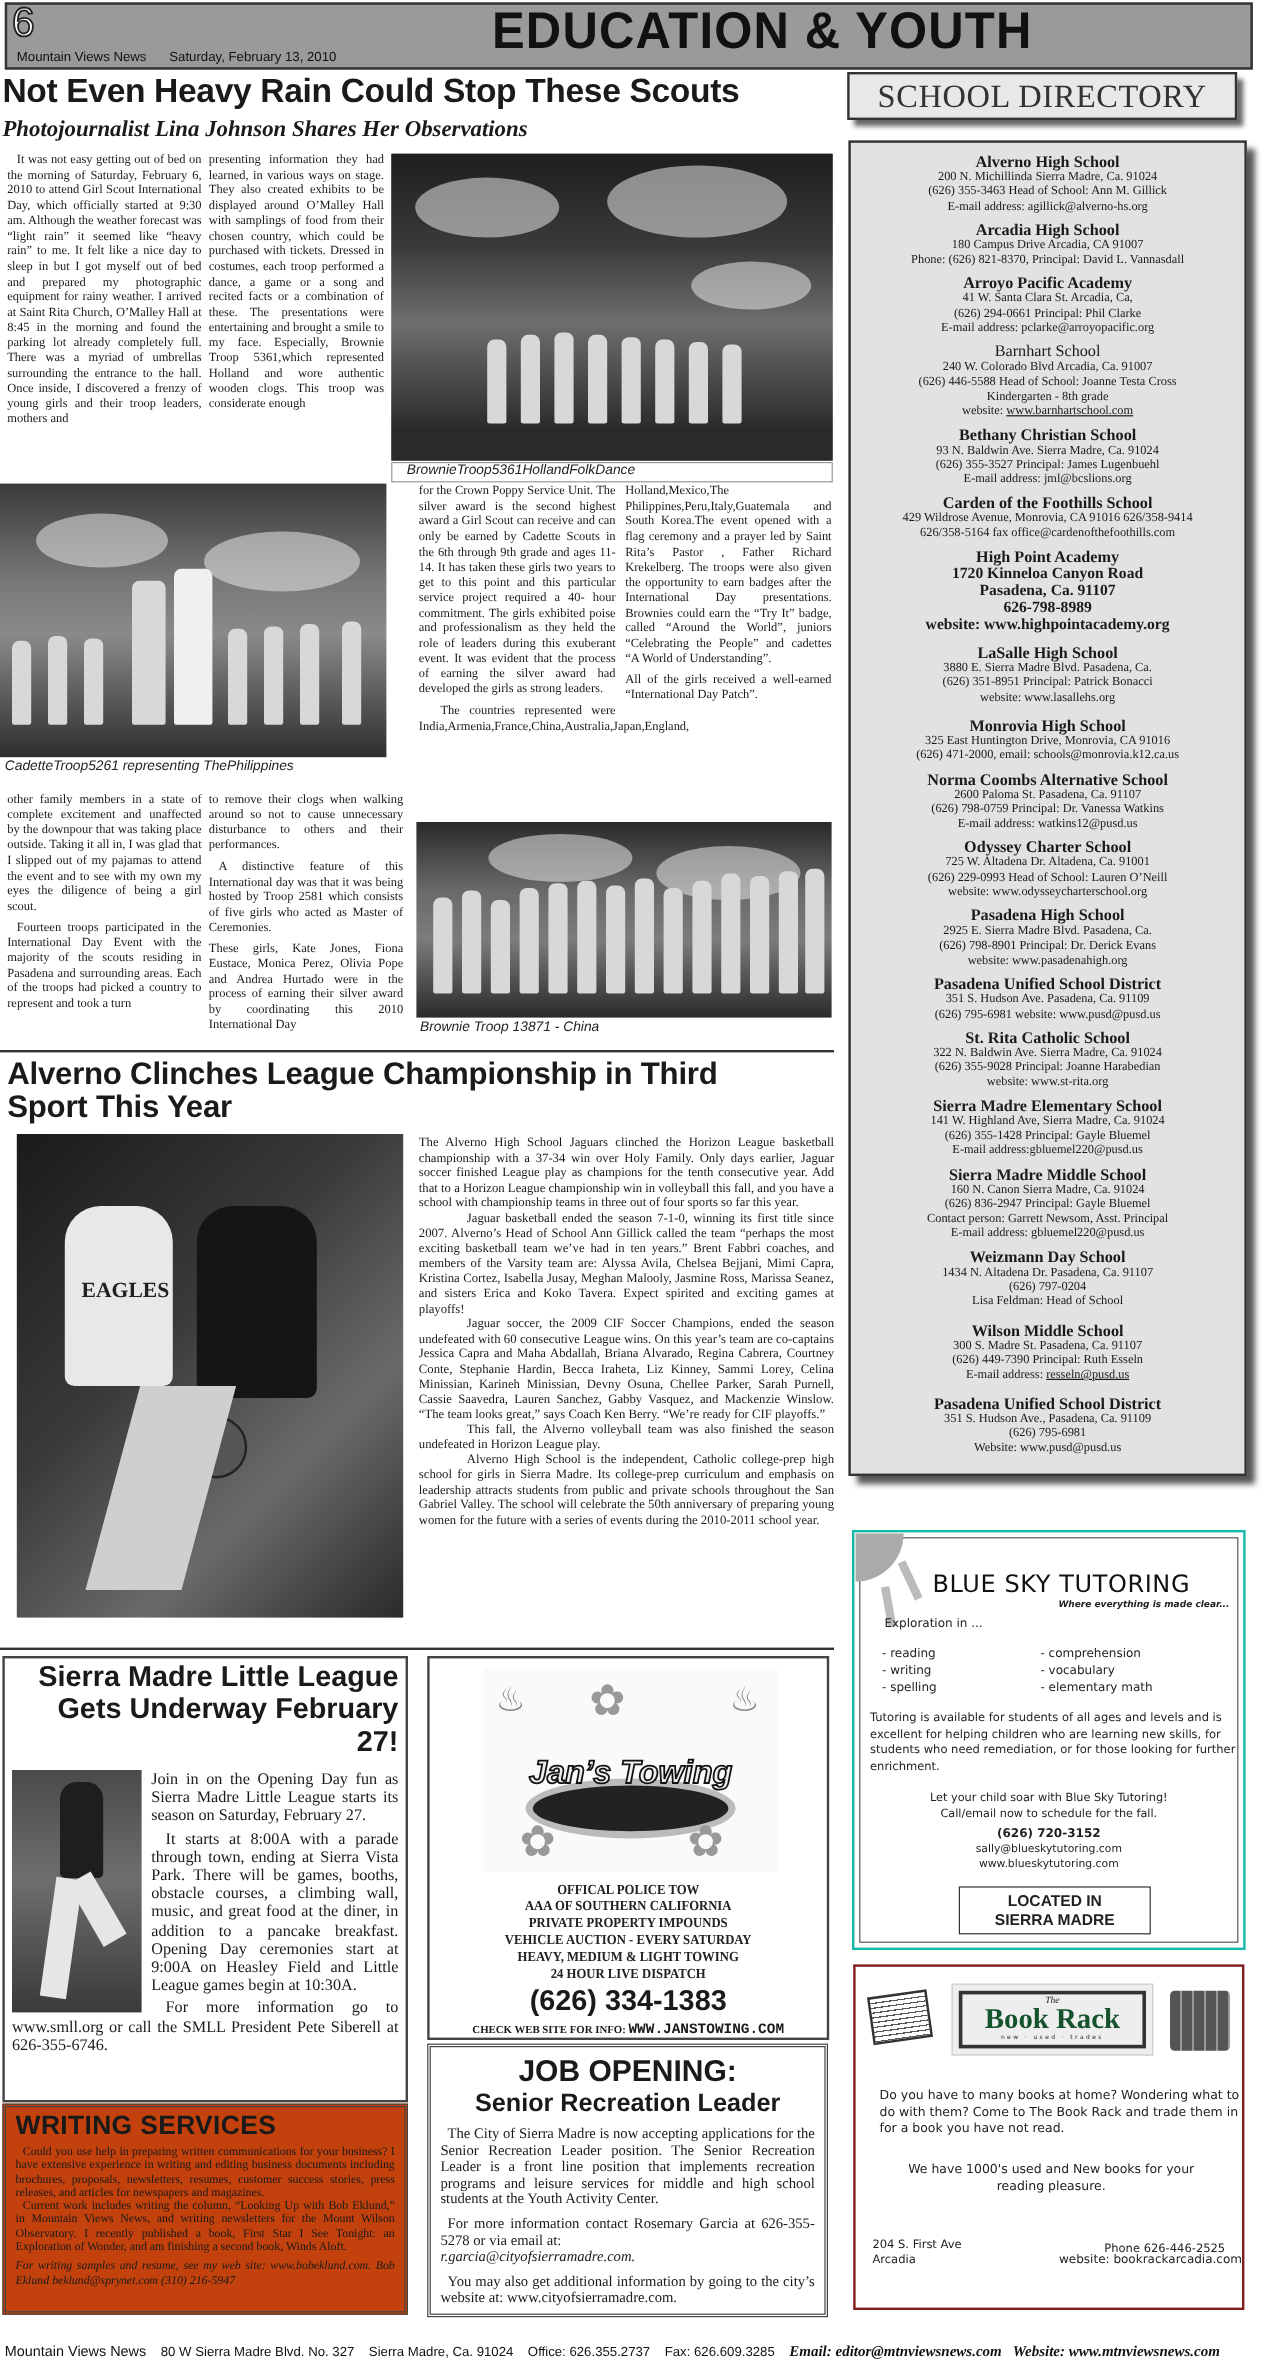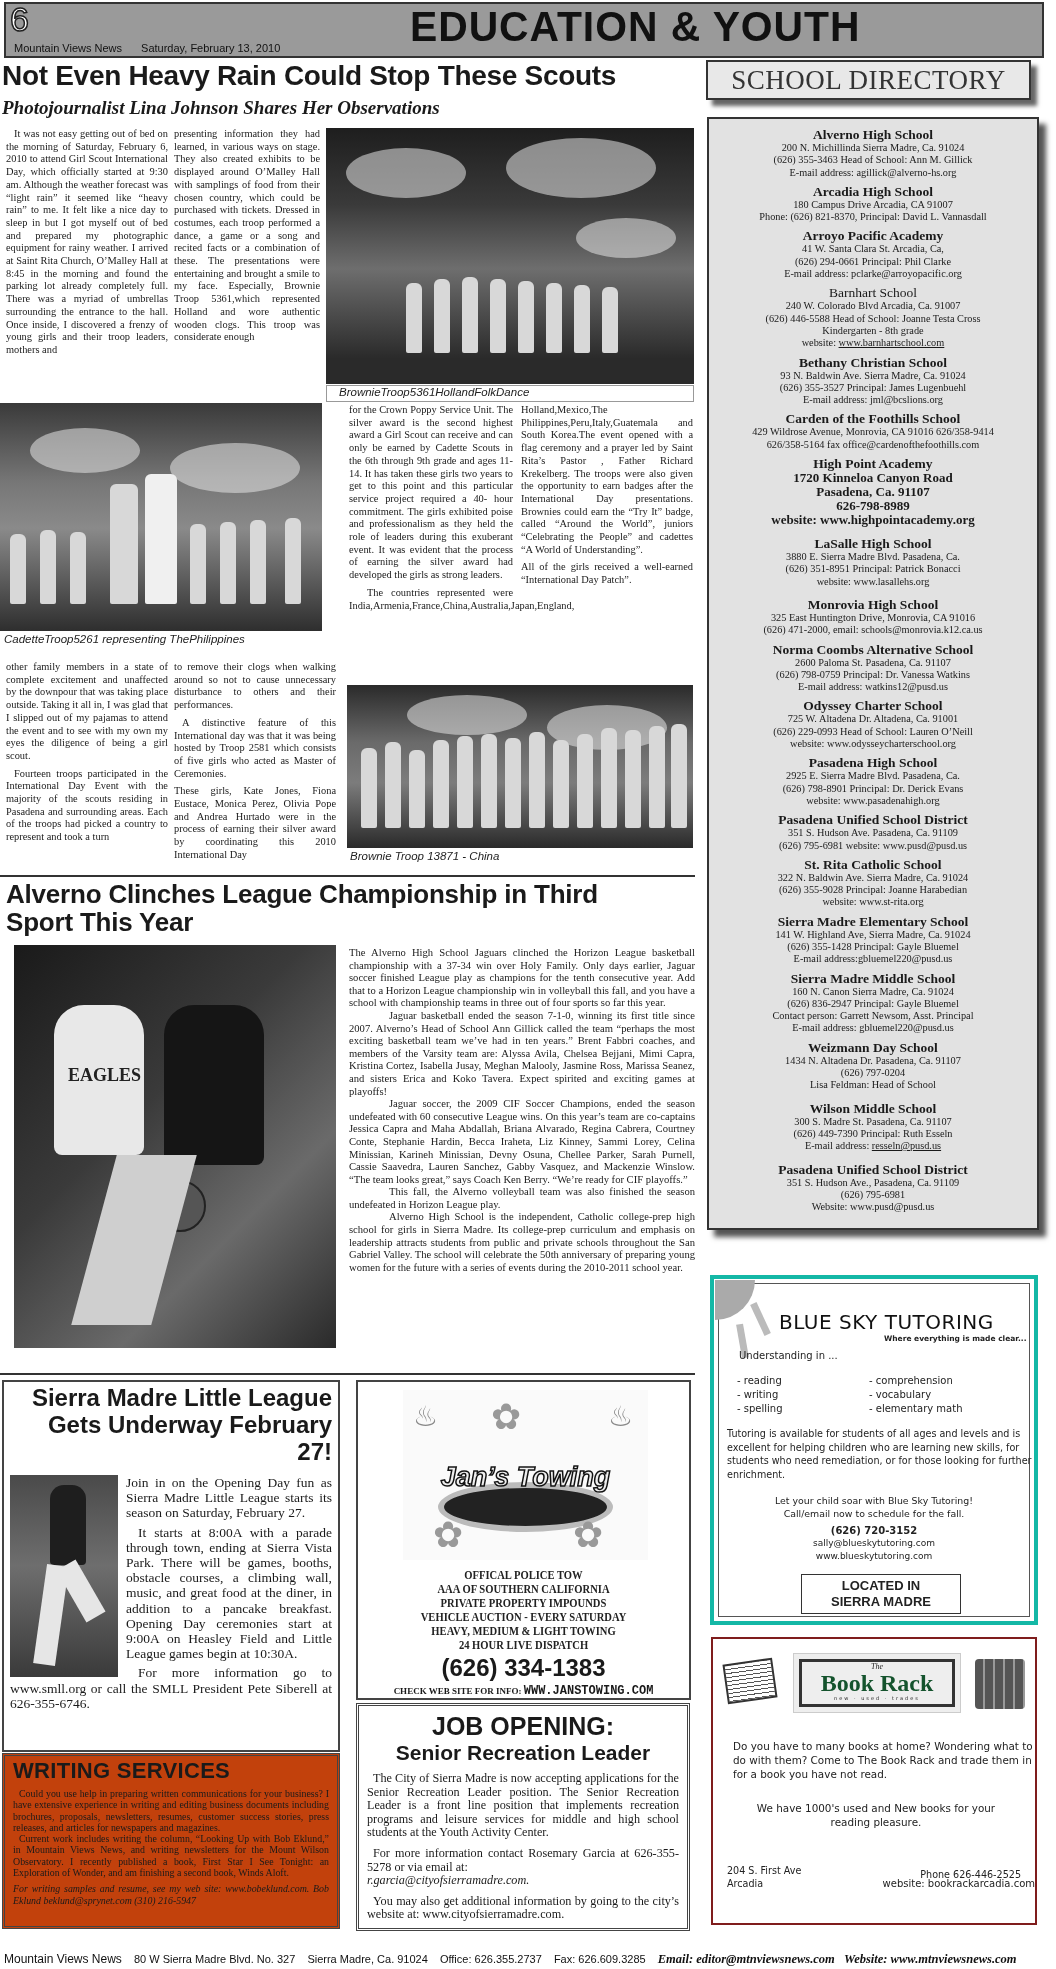--- a/index.html
+++ b/index.html
@@ -42,21 +42,21 @@
 .writing p.it{font-style:italic;text-indent:0;margin-top:5px}
 .tow{left:356px;top:1380px;width:335px;height:320px}
 .tow .info{position:absolute;left:0;width:100%;text-align:center;font-family:"Liberation Serif",serif;font-size:11.5px;line-height:14px;font-weight:700;color:#222;transform:scaleX(.92)}
 .tow .phone{position:absolute;left:0;width:100%;text-align:center;font-family:"Liberation Sans",sans-serif;font-weight:700;font-size:24px}
 .tow .web{position:absolute;left:0;width:100%;text-align:center;font-size:9px;font-weight:700}
 .tow .web b{font-family:"Liberation Mono",monospace;font-size:12px}
 .job{left:356px;top:1703px;width:334px;height:228px;border:3px double #444;padding:6px 8px}
 .job h2{font-family:"Liberation Sans",sans-serif;font-weight:700;text-align:center;font-size:25px;line-height:28px}
 .job h3{font-family:"Liberation Sans",sans-serif;font-weight:700;text-align:center;font-size:21px;line-height:26px;margin-bottom:6px}
 .job p{font-size:12.2px;line-height:13.6px;text-align:justify;text-indent:6px;margin-bottom:7px}
-.tutor{left:710px;top:1275px;width:328px;height:350px;border:4px solid #14b8a6;padding:4px}
+.tutor{left:710px;top:1275px;width:328px;height:350px;border:2px solid #14b8a6;padding:4px}
 .tutor-inner{border:1px solid #555;width:100%;height:100%;position:relative;font-family:"DejaVu Sans",sans-serif;color:#222}
 .bookrack{left:711px;top:1637px;width:326px;height:288px;border:2px solid #7f1d1d;font-family:"DejaVu Sans",sans-serif;color:#222}
 .footer{left:4px;top:1952px;width:1050px;font-family:"Liberation Sans",sans-serif;font-size:11px;white-space:nowrap;color:#111}
 .footer span{margin-right:9px}
 .footer em{font-family:"Liberation Serif",serif;font-style:italic;font-weight:700;font-size:12.5px}
 </style>
 </head>
 <body>
 
 <div class="abs masthead"></div>
@@ -334,22 +334,22 @@
   <p style="font-style:italic;text-indent:0">r.garcia@cityofsierramadre.com.</p>
   <p>You may also get additional information by going to the city’s website at:  www.cityofsierramadre.com.</p>
 </div>
 
 <div class="abs tutor">
   <div class="tutor-inner">
     <div style="position:absolute;left:-4px;top:-4px;width:40px;height:40px;border-radius:0 0 40px 0;background:#aaa"></div>
     <div style="position:absolute;left:38px;top:18px;width:7px;height:34px;background:#bbb;transform:rotate(-25deg)"></div>
     <div style="position:absolute;left:20px;top:40px;width:7px;height:34px;background:#bbb;transform:rotate(-10deg)"></div>
     <div style="position:absolute;left:60px;top:26px;font-size:20px;letter-spacing:.5px;color:#111">BLUE SKY TUTORING</div>
-    <div style="position:absolute;left:165px;top:50px;font-size:7.5px;font-weight:700">Where everything is made clear...</div>
-    <div style="position:absolute;left:20px;top:66px;font-size:10px">Understanding in ...</div>
+    <div style="position:absolute;left:165px;top:50px;font-size:7.5px;font-style:italic;font-weight:700">Where everything is made clear...</div>
+    <div style="position:absolute;left:20px;top:66px;font-size:10px">Exploration in ...</div>
     <div style="position:absolute;left:18px;top:90px;font-size:10px;line-height:14px">
       <div>- reading</div>
         <div>- writing</div>
         <div>- spelling</div>
     </div>
     <div style="position:absolute;left:150px;top:90px;font-size:10px;line-height:14px">
       <div>- comprehension</div>
         <div>- vocabulary</div>
         <div>- elementary math</div>
     </div>

